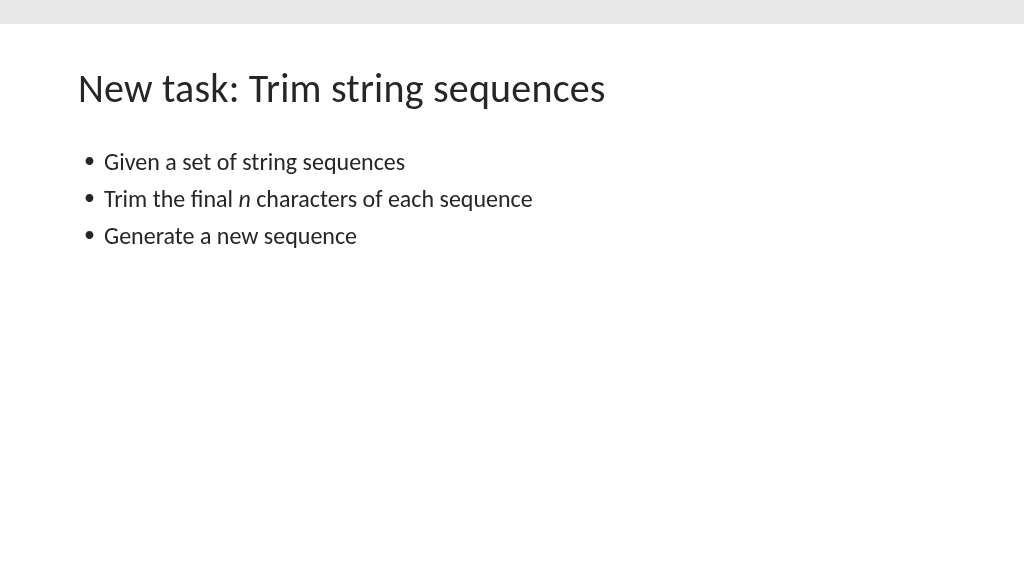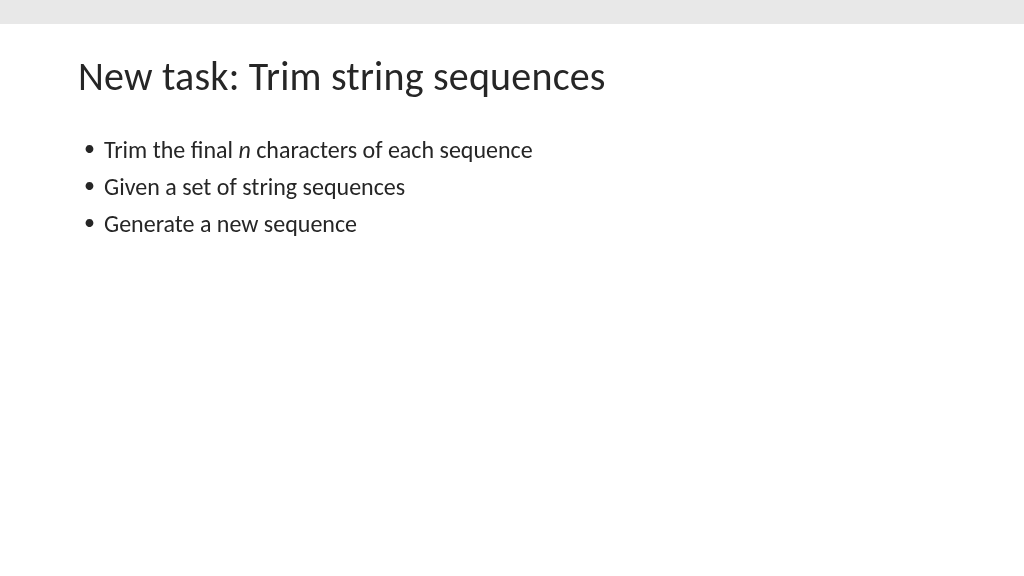--- a/index.html
+++ b/index.html
@@ -14,21 +14,21 @@
       font-family: Calibri, "Segoe UI", Arial, sans-serif;
       color: #1a1a1a;
       position: relative;
     }
     .top-bar {
       width: 100%;
       height: 24px;
       background: #e8e8e8;
     }
     .slide-content {
-      padding: 28px 78px 0 78px;
+      padding: 40px 78px 0 78px;
     }
     .slide-title {
       font-size: 40px;
       font-weight: 400;
       color: #262626;
       margin-bottom: 32px;
       letter-spacing: 0.2px;
     }
     .bullet-list {
       list-style: none;
@@ -56,22 +56,22 @@
   </style>
 </head>
 <body>
 
 <div class="top-bar"></div>
 
 <div class="slide-content">
   <h1 class="slide-title">New task: Trim string sequences</h1>
   <ul class="bullet-list">
     <li>
-      <span>Trim the final </span><span class="italic-var">n</span><span> characters of each sequence</span>
+      <span>Given a set of string sequences</span><span class="italic-var"></span><span></span>
     </li>
     <li>
-      <span>Given a set of string sequences</span><span class="italic-var"></span><span></span>
+      <span>Trim the final </span><span class="italic-var">n</span><span> characters of each sequence</span>
     </li>
     <li>
       <span>Generate a new sequence</span><span class="italic-var"></span><span></span>
     </li>
   </ul>
 </div>
 
 </body></html>

